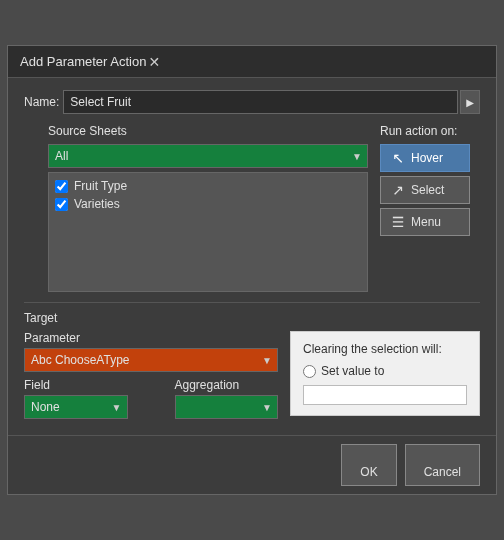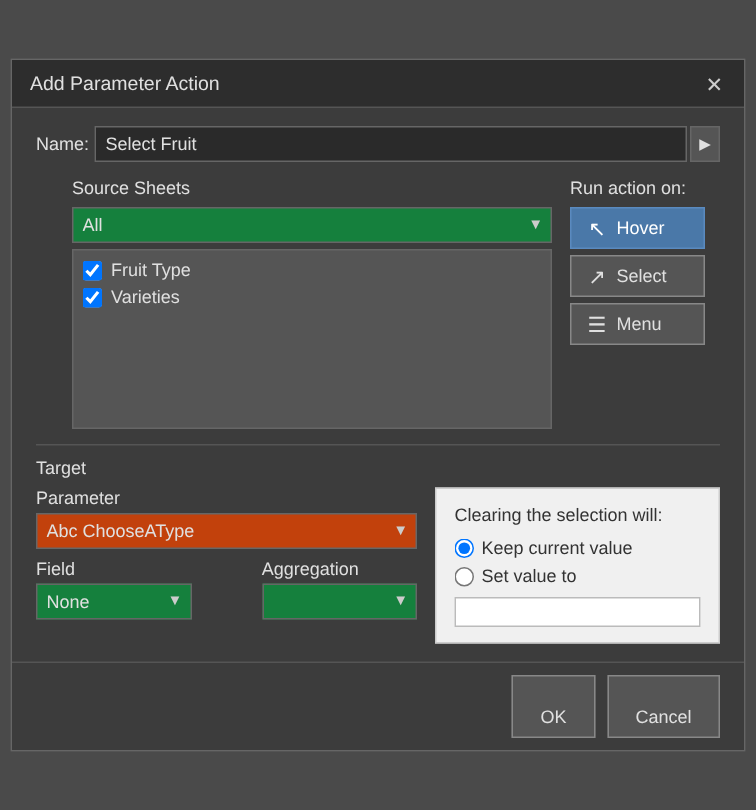--- a/index.html
+++ b/index.html
@@ -18,21 +18,20 @@
       border: 1px solid #666;
       width: 490px;
       color: #e0e0e0;
       position: relative;
     }
     .title-bar {
       background: #2d2d2d;
       padding: 8px 12px;
       display: flex;
       align-items: center;
-      justify-content: space-between;
       border-bottom: 1px solid #555;
     }
     .title-bar-title {
       font-size: 13px;
       color: #e0e0e0;
     }
     .close-btn {
       background: none;
       border: none;
       color: #ccc;
@@ -357,24 +356,20 @@
                 </select>
                 <span class="dropdown-arrow">▼</span>
               </div>
             </div>
           </div>
         </div>
 
         <div class="target-right">
           <div class="clearing-title">Clearing the selection will:</div>
           <div class="radio-row">
-            <input type="radio" name="clearing" checked="" style="">
-            <span>Keep current value</span>
-          </div>
-          <div class="radio-row">
             <input type="radio" name="clearing" style="">
             <span>Set value to</span>
           </div>
           <input class="set-value-input" type="text" style="">
         </div>
       </div>
     </div>
   </div>
 
   <div class="footer">

